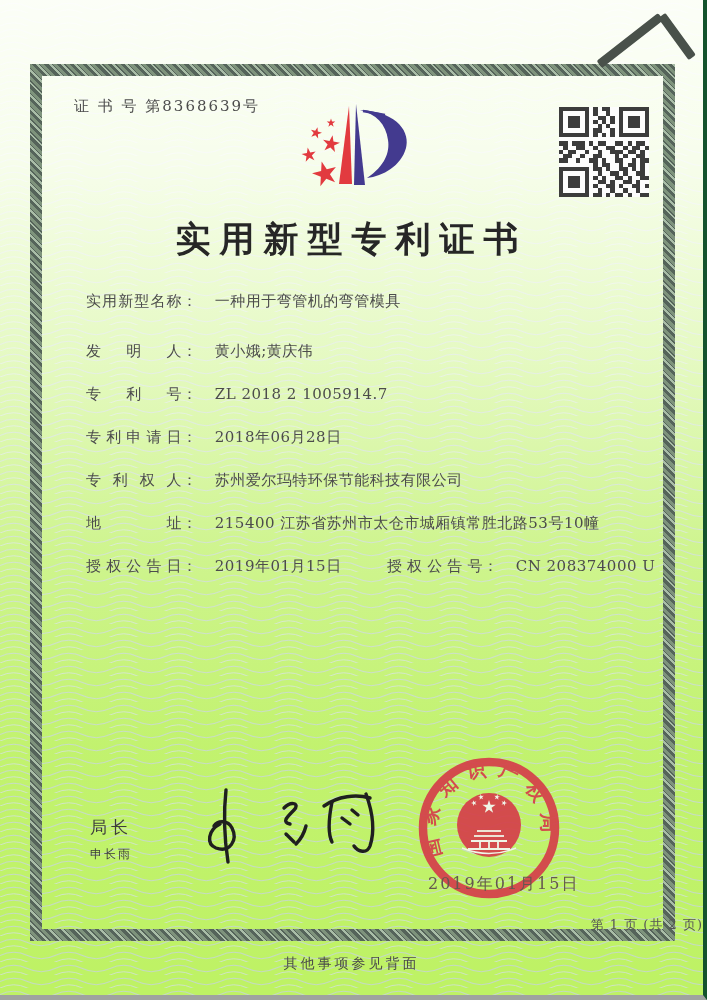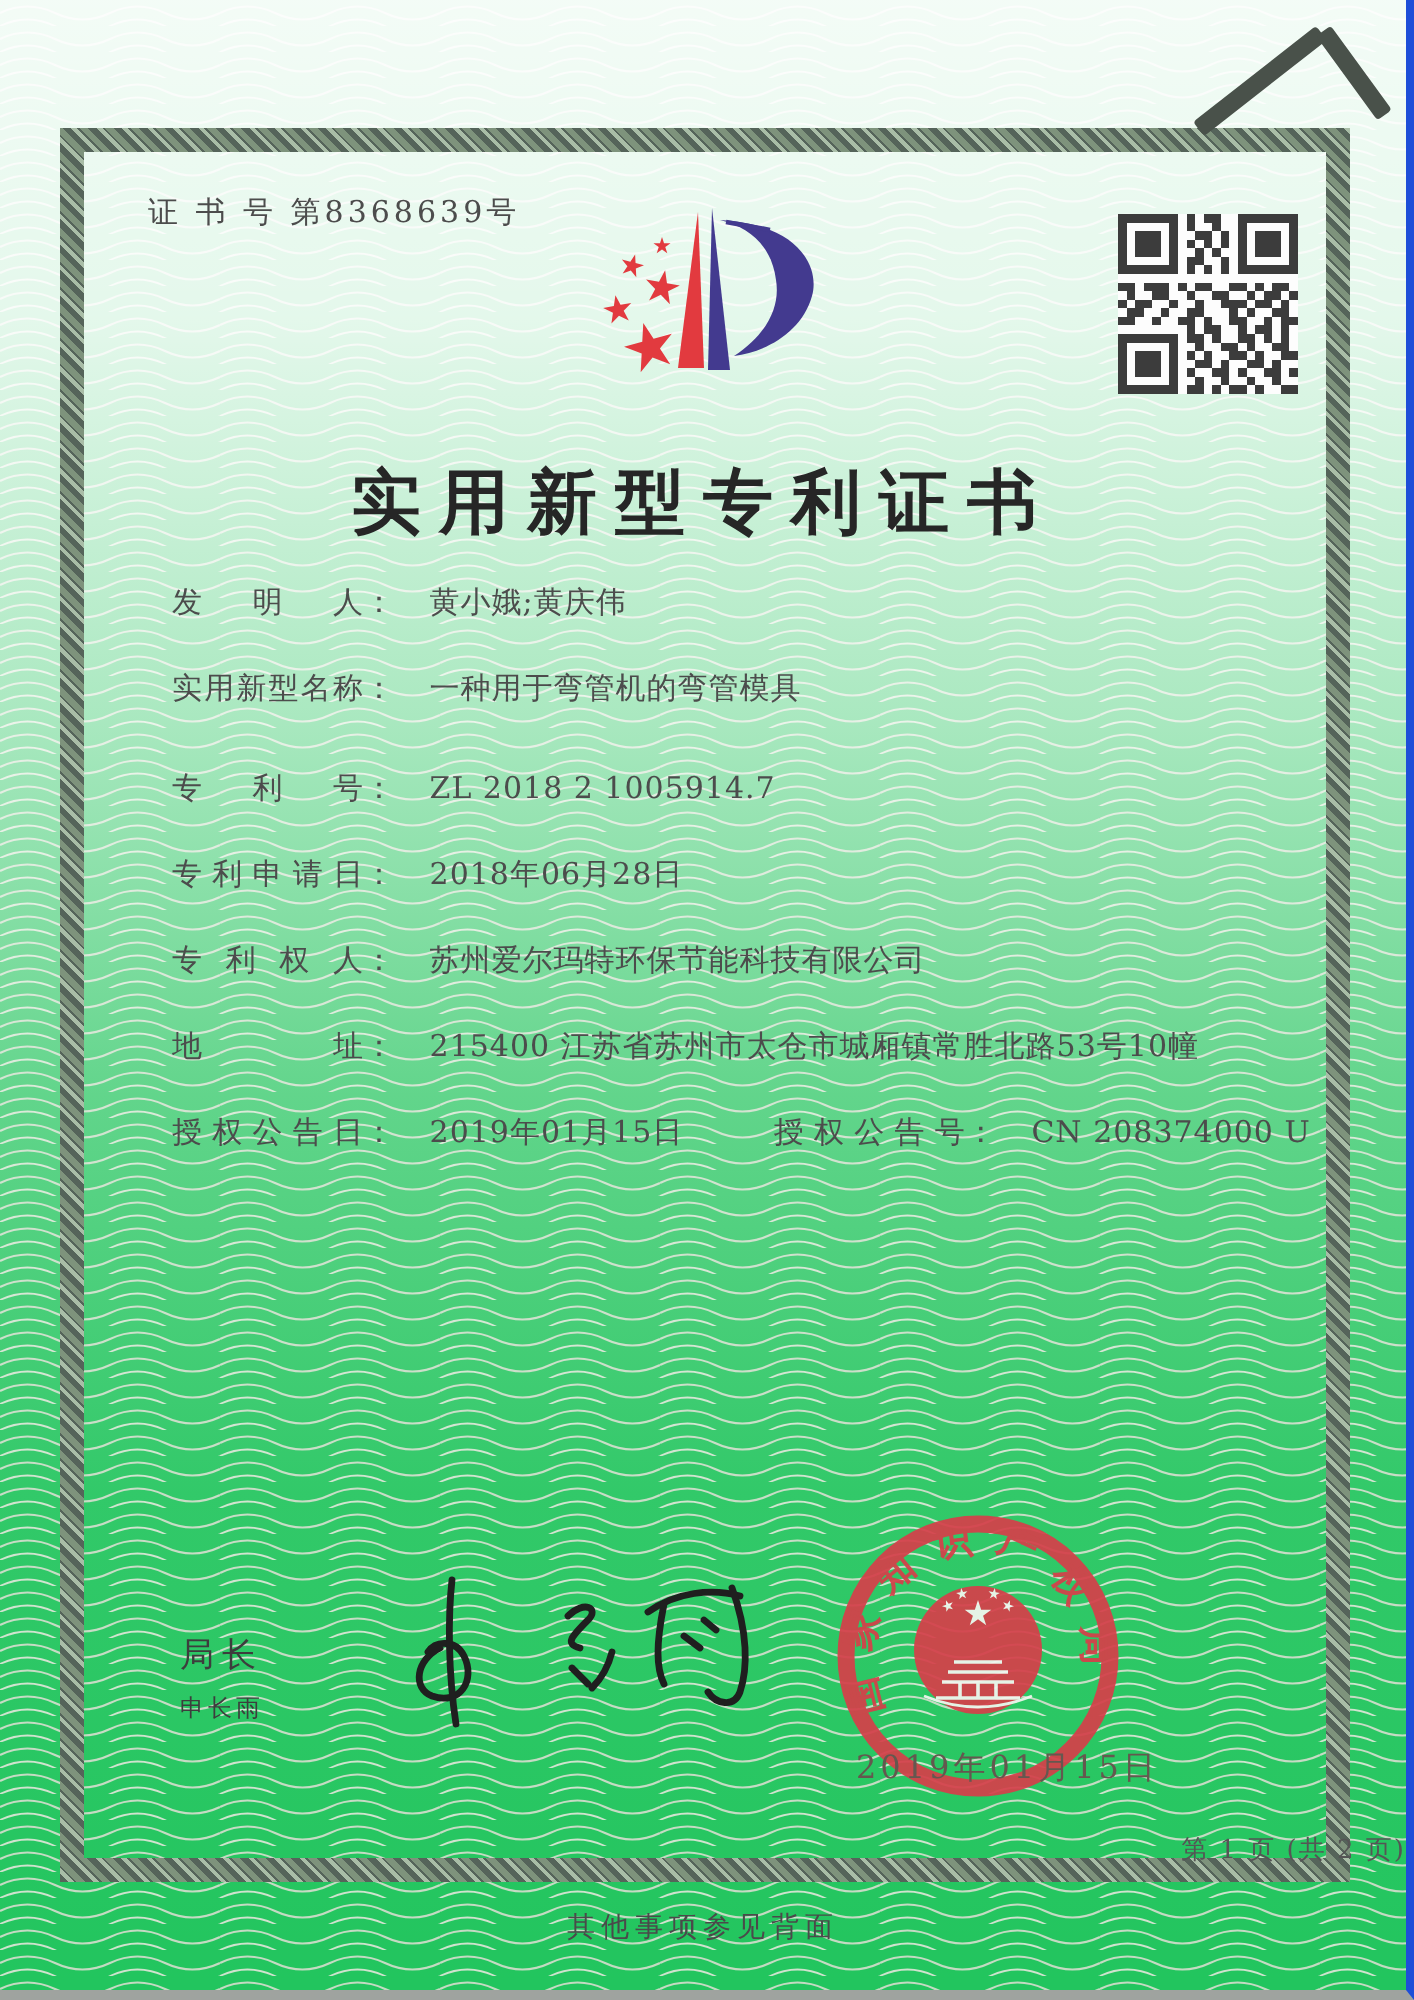--- a/index.html
+++ b/index.html
@@ -1,23 +1,23 @@
 <!DOCTYPE html>
 <html><head>
 <meta charset="utf-8">
 <style>
   html,body{margin:0;padding:0;background:#888;}
   .page{
     position:relative;
     width:707px;height:1000px;
     margin:0 auto;
-    background:#22c55e;
+    background:#bef264;
     overflow:hidden;
     box-sizing:border-box;
-    border-right:4px solid #1d4ed8;
+    border-right:4px solid #14532d;
     border-bottom:5px solid #9fa39f;
     font-family:"DejaVu Serif","Liberation Serif",serif;
   }
   .waves{position:absolute;left:0;top:0;z-index:0;}
   .fade{
     position:absolute;inset:0;z-index:1;
     background:linear-gradient(180deg,
       rgba(255,255,255,.95) 0%,
       rgba(255,255,255,.88) 16%,
       rgba(253,254,252,.62) 36%,
@@ -33,21 +33,21 @@
   }
   .corner-a,.corner-b{position:absolute;z-index:2;background:#49514a;border-radius:2px;}
   .corner-a{width:78px;height:9px;top:36px;right:34px;transform:rotate(-38deg);}
   .corner-b{width:52px;height:9px;top:32px;right:0px;transform:rotate(54deg);}
   .content{position:absolute;inset:0;z-index:3;color:#454545;}
 
   .cert-no{position:absolute;left:74px;top:97px;font-size:15px;letter-spacing:2px;color:#4c4c4c;}
   .logo{position:absolute;left:268px;top:96px;}
   .qr{position:absolute;left:559px;top:107px;}
   .title{position:absolute;left:0;right:0;top:212px;text-align:center;
-    font-size:35px;font-weight:700;letter-spacing:9px;color:#262626;margin:16px;}
+    font-size:35px;font-weight:700;letter-spacing:9px;color:#262626;margin:4px;}
 
   .fields{position:absolute;left:86px;top:292px;right:40px;}
   .frow{margin-bottom:27px;font-size:15px;color:#4c4c4c;letter-spacing:.5px;white-space:nowrap;height:16px;}
   .frow.first{margin-bottom:34px;}
   .flabel{display:inline-block;width:96px;text-align:justify;text-align-last:justify;}
   .fvalue{margin-left:12px;}
   .pair2{margin-left:40px;}
 
   .body-text{position:absolute;left:80px;top:590px;width:556px;
     font-size:14.5px;line-height:1.56;letter-spacing:1px;color:#4a4a4a;}
@@ -130,27 +130,27 @@
                  M9,17h2v1h-2z M12,17h1v1h-1z M15,17h2v1h-2z M18,17h1v1h-1z
                  M8,18h1v1h-1z M11,18h2v1h-2z M14,18h1v1h-1z M17,18h2v1h-2z M20,18h1v1h-1z
                  M9,19h1v1h-1z M12,19h1v1h-1z M15,19h1v1h-1z M18,19h1v1h-1z
                  M8,20h2v1h-2z M11,20h1v1h-1z M13,20h2v1h-2z M16,20h1v1h-1z M19,20h2v1h-2z"></path>
       </g>
     </svg>
 
     <h1 class="title">实用新型专利证书</h1>
 
     <div class="fields">
-      <div class="frow">
-        <span class="flabel">发明人</span><span>：</span>
-        <span class="fvalue">黄小娥;黄庆伟</span>
-      </div>
       <div class="frow first">
         <span class="flabel">实用新型名称</span><span>：</span>
         <span class="fvalue">一种用于弯管机的弯管模具</span>
+      </div>
+      <div class="frow">
+        <span class="flabel">发明人</span><span>：</span>
+        <span class="fvalue">黄小娥;黄庆伟</span>
       </div>
       <div class="frow">
         <span class="flabel">专利号</span><span>：</span>
         <span class="fvalue">ZL 2018 2 1005914.7</span>
       </div>
       <div class="frow">
         <span class="flabel">专利申请日</span><span>：</span>
         <span class="fvalue">2018年06月28日</span>
       </div>
       <div class="frow">

